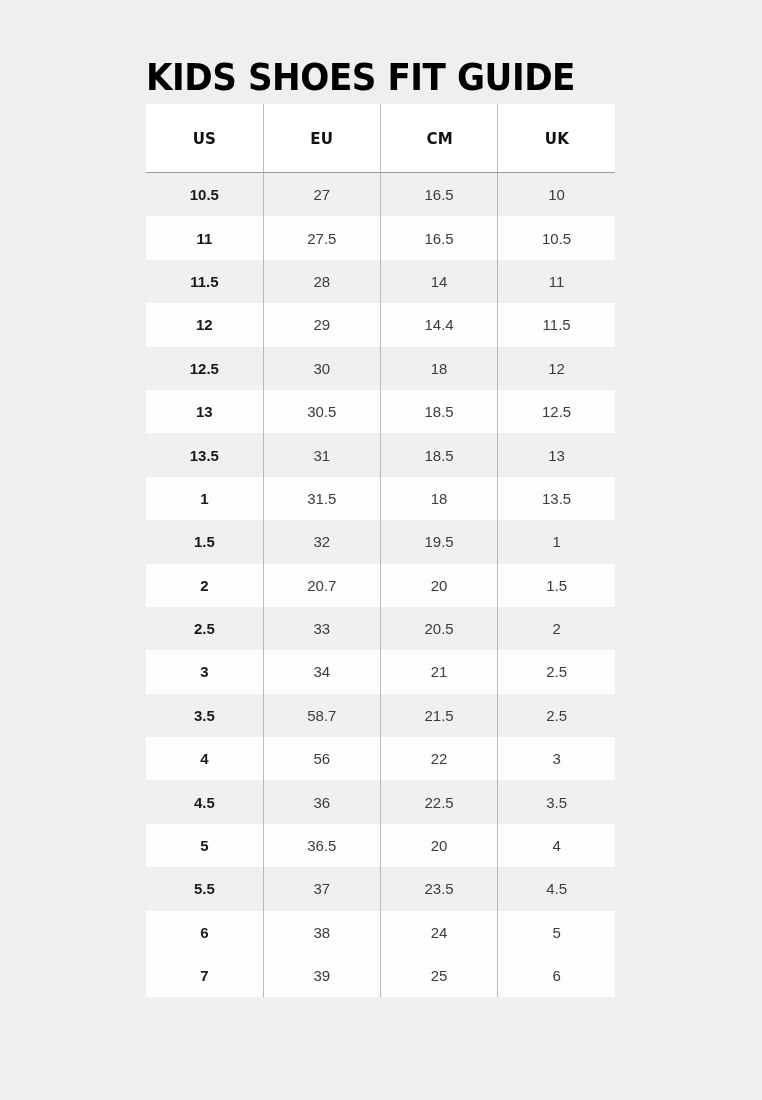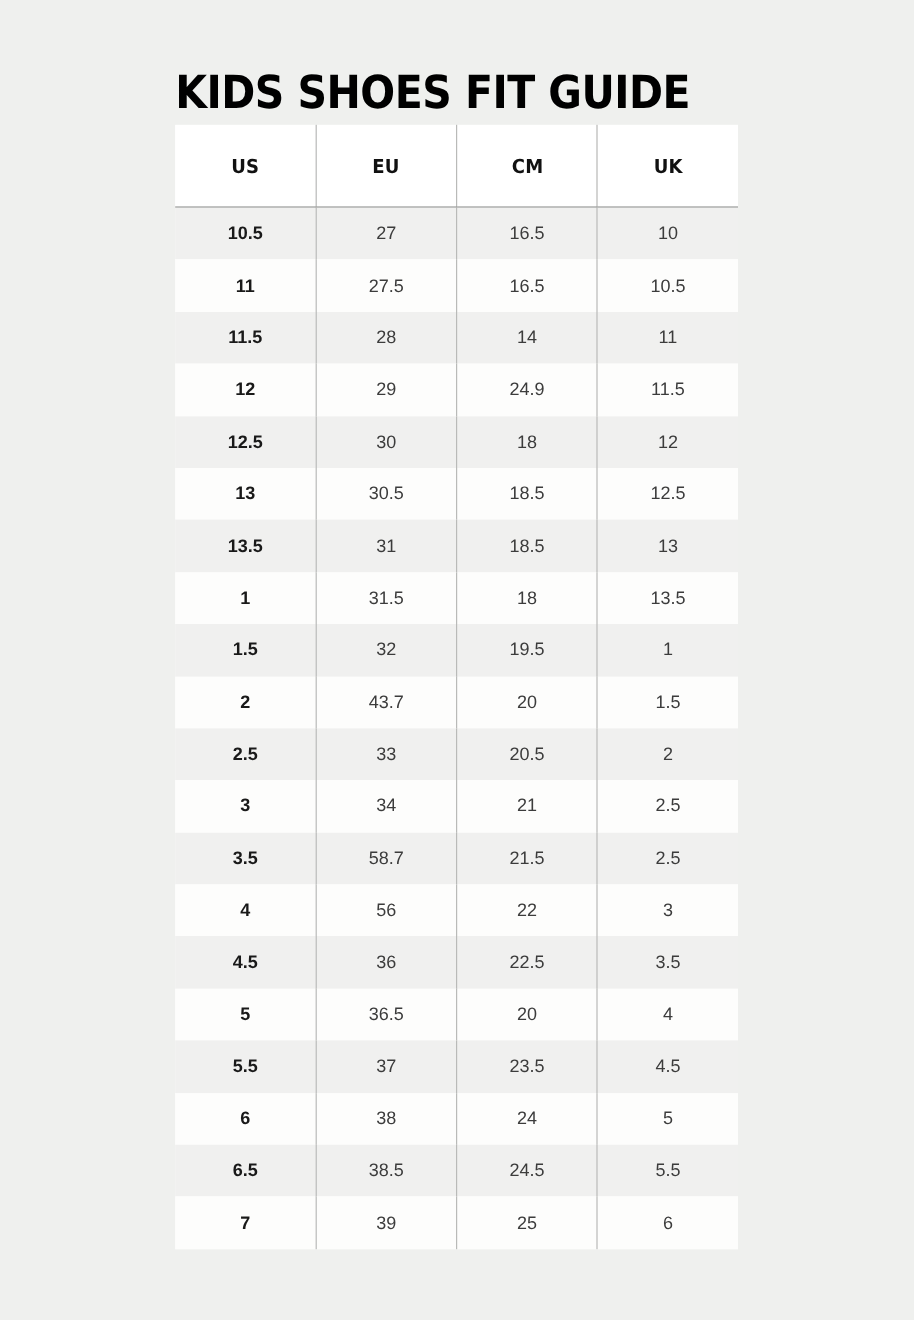--- a/index.html
+++ b/index.html
@@ -142,21 +142,21 @@
           </tr>
           <tr class="row-odd">
             <td class="col-us">11.5</td>
             <td class="col-eu">28</td>
             <td class="col-cm">14</td>
             <td class="col-uk">11</td>
           </tr>
           <tr class="row-even">
             <td class="col-us">12</td>
             <td class="col-eu">29</td>
-            <td class="col-cm">24.9</td>
+            <td class="col-cm">14.4</td>
             <td class="col-uk">11.5</td>
           </tr>
           <tr class="row-odd">
             <td class="col-us">12.5</td>
             <td class="col-eu">30</td>
             <td class="col-cm">18</td>
             <td class="col-uk">12</td>
           </tr>
           <tr class="row-even">
             <td class="col-us">13</td>
@@ -177,21 +177,21 @@
             <td class="col-uk">13.5</td>
           </tr>
           <tr class="row-odd">
             <td class="col-us">1.5</td>
             <td class="col-eu">32</td>
             <td class="col-cm">19.5</td>
             <td class="col-uk">1</td>
           </tr>
           <tr class="row-even">
             <td class="col-us">2</td>
-            <td class="col-eu">43.7</td>
+            <td class="col-eu">20.7</td>
             <td class="col-cm">20</td>
             <td class="col-uk">1.5</td>
           </tr>
           <tr class="row-odd">
             <td class="col-us">2.5</td>
             <td class="col-eu">33</td>
             <td class="col-cm">20.5</td>
             <td class="col-uk">2</td>
           </tr>
           <tr class="row-even">
@@ -229,26 +229,20 @@
             <td class="col-eu">37</td>
             <td class="col-cm">23.5</td>
             <td class="col-uk">4.5</td>
           </tr>
           <tr class="row-even">
             <td class="col-us">6</td>
             <td class="col-eu">38</td>
             <td class="col-cm">24</td>
             <td class="col-uk">5</td>
           </tr>
-          <tr class="row-odd">
-            <td class="col-us">6.5</td>
-            <td class="col-eu">38.5</td>
-            <td class="col-cm">24.5</td>
-            <td class="col-uk">5.5</td>
-          </tr>
           <tr class="row-even">
             <td class="col-us">7</td>
             <td class="col-eu">39</td>
             <td class="col-cm">25</td>
             <td class="col-uk">6</td>
           </tr>
         </tbody>
     </table>
   </div>
 

